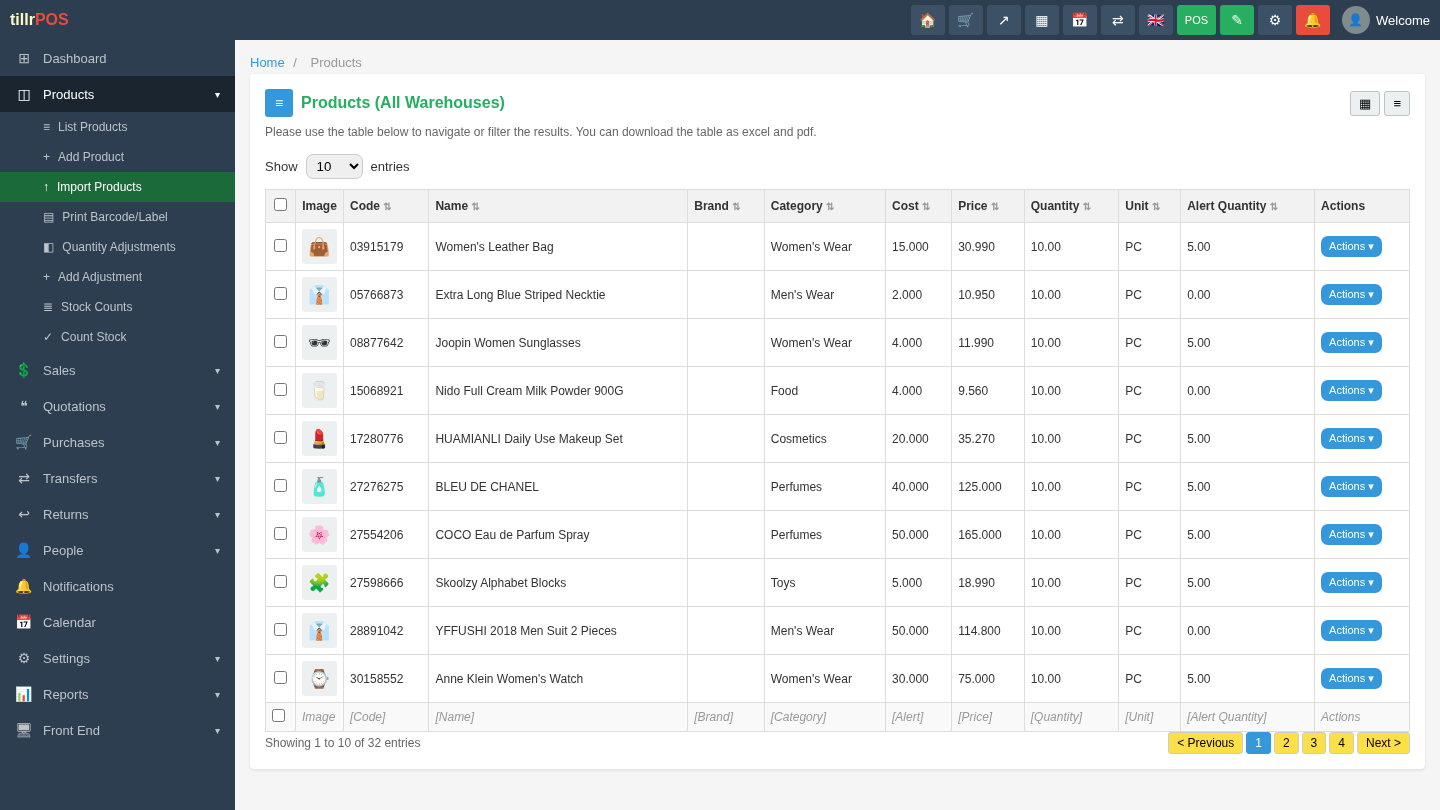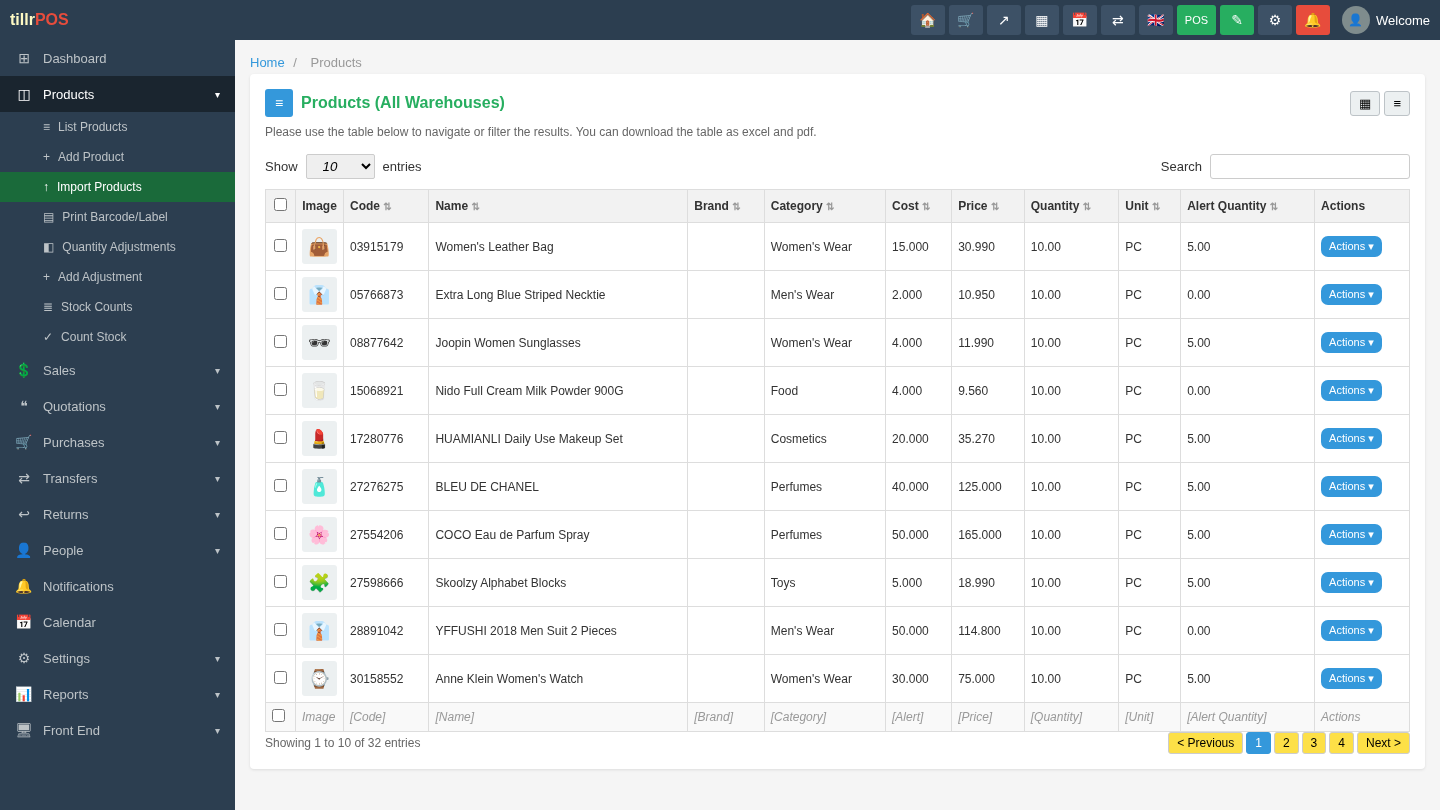--- a/index.html
+++ b/index.html
@@ -163,24 +163,23 @@
       align-items: center;
       justify-content: space-between;
       margin-bottom: 10px;
     }
     .show-entries {
       display: flex;
       align-items: center;
       gap: 8px;
     }
     .show-entries select {
-      padding: 3px 12px;
+      padding: 3px 6px;
       border: 1px solid #ccc;
-      border-radius: 2px;
-      font-style: italic;
+      border-radius: 7px;
     }
     .search-box {
       display: flex;
       align-items: center;
       gap: 8px;
     }
     .search-box input {
       border: 1px solid #ccc;
       border-radius: 3px;
       padding: 4px 8px;
@@ -402,24 +401,20 @@
     <div class="table-controls">
       <div class="show-entries">
         <span>Show</span>
         <select>
           <option>10</option>
           <option>25</option>
           <option>50</option>
           <option>100</option>
         </select>
         <span>entries</span>
-      </div>
-      <div class="search-box">
-        <label>Search</label>
-        <input type="text" style="">
       </div>
     </div>
 
     <table class="data-table">
       <thead>
         <tr>
           <th class="checkbox-col"><input type="checkbox" style=""></th>
           <th class="img-col">Image</th>
           <th>Code <span class="sort-arrows">⇅</span></th>
           <th>Name <span class="sort-arrows">⇅</span></th>

